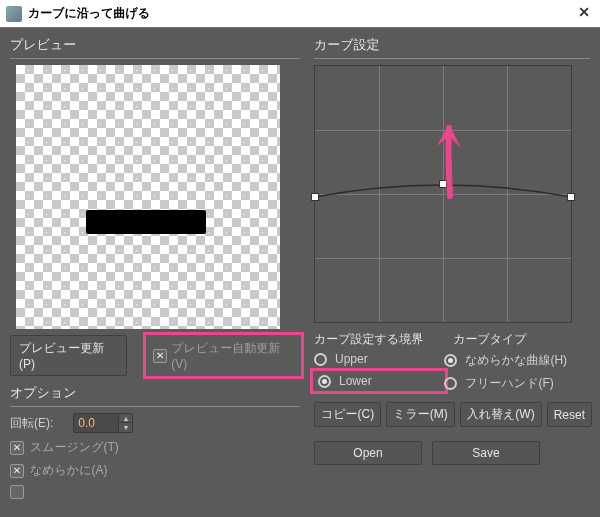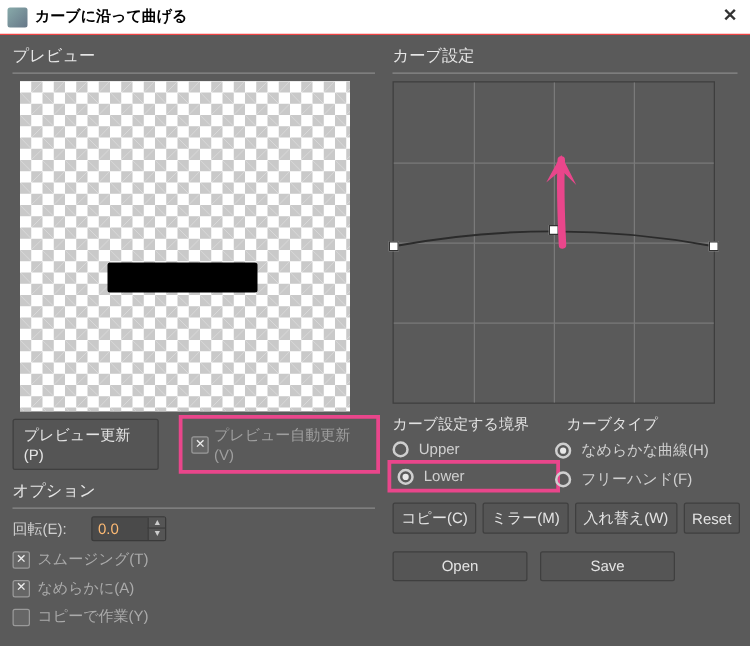--- a/index.html
+++ b/index.html
@@ -106,21 +106,20 @@
     <div class="opt-row">
       <span class="checkbox checked"></span>
       <span class="muted">スムージング(T)</span>
     </div>
     <div class="opt-row">
       <span class="checkbox checked"></span>
       <span class="muted">なめらかに(A)</span>
     </div>
     <div class="opt-row">
       <span class="checkbox"></span>
-      <span class="muted">コピーで作業(Y)</span>
     </div>
   </div>
 
   <div class="col-right">
     <div class="section-label">カーブ設定</div>
     <div class="underline"></div>
 
     <div class="curve-box">
 
       <div class="grid-line" style="left:25%;top:0;width:1px;height:100%"></div>

